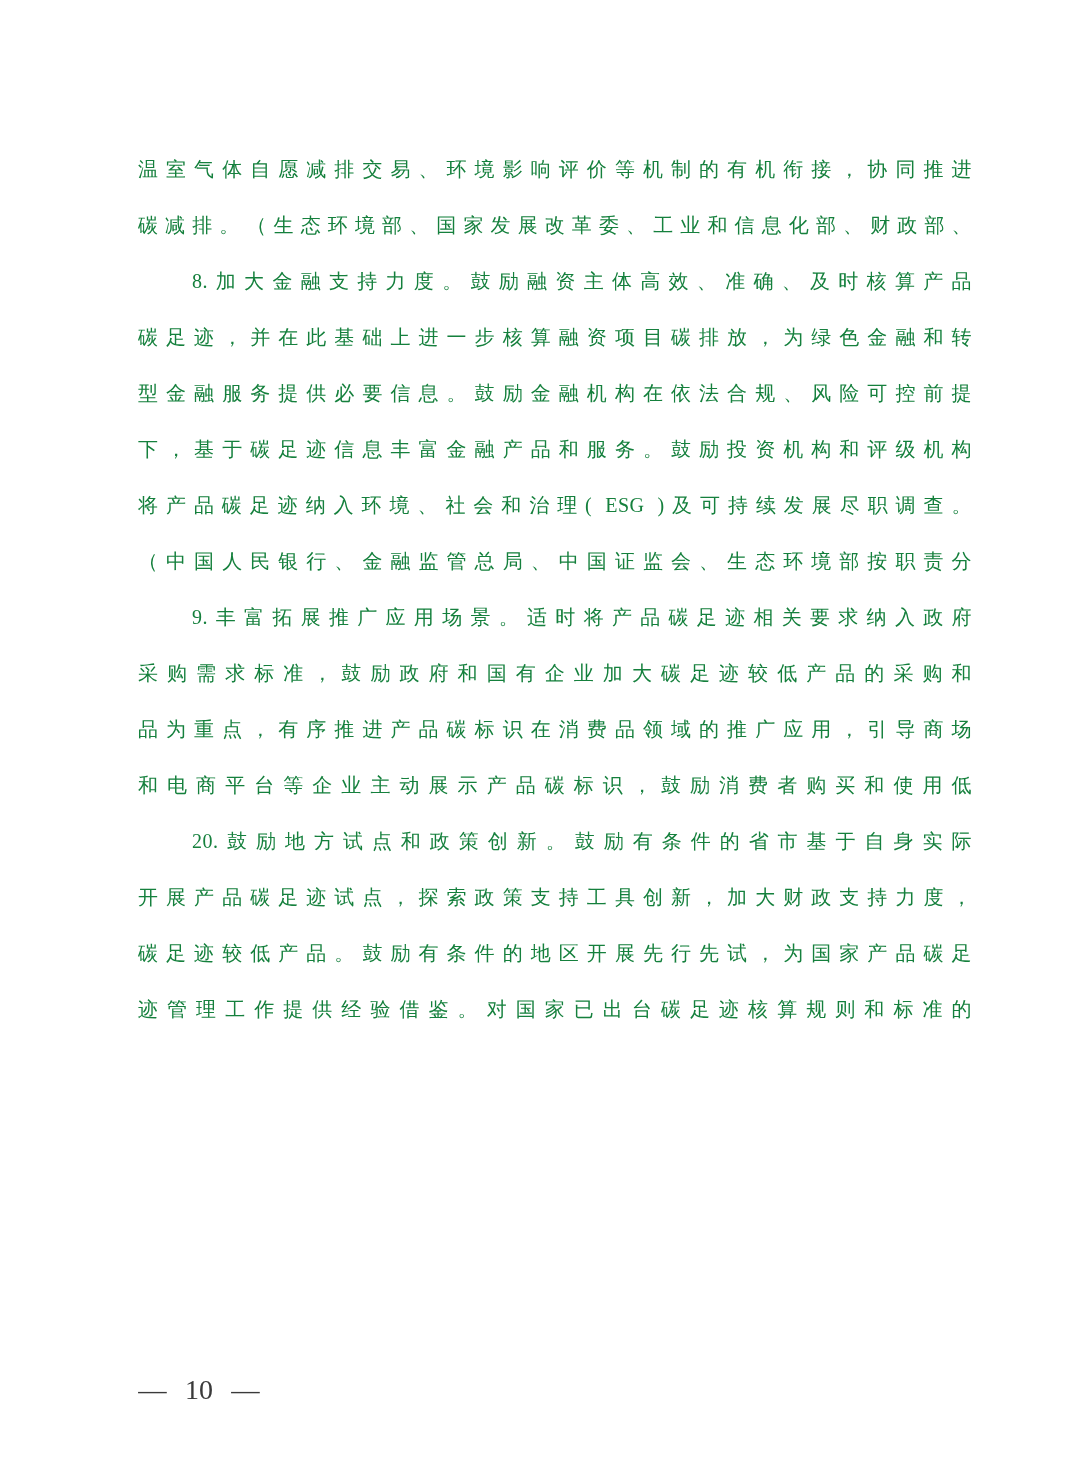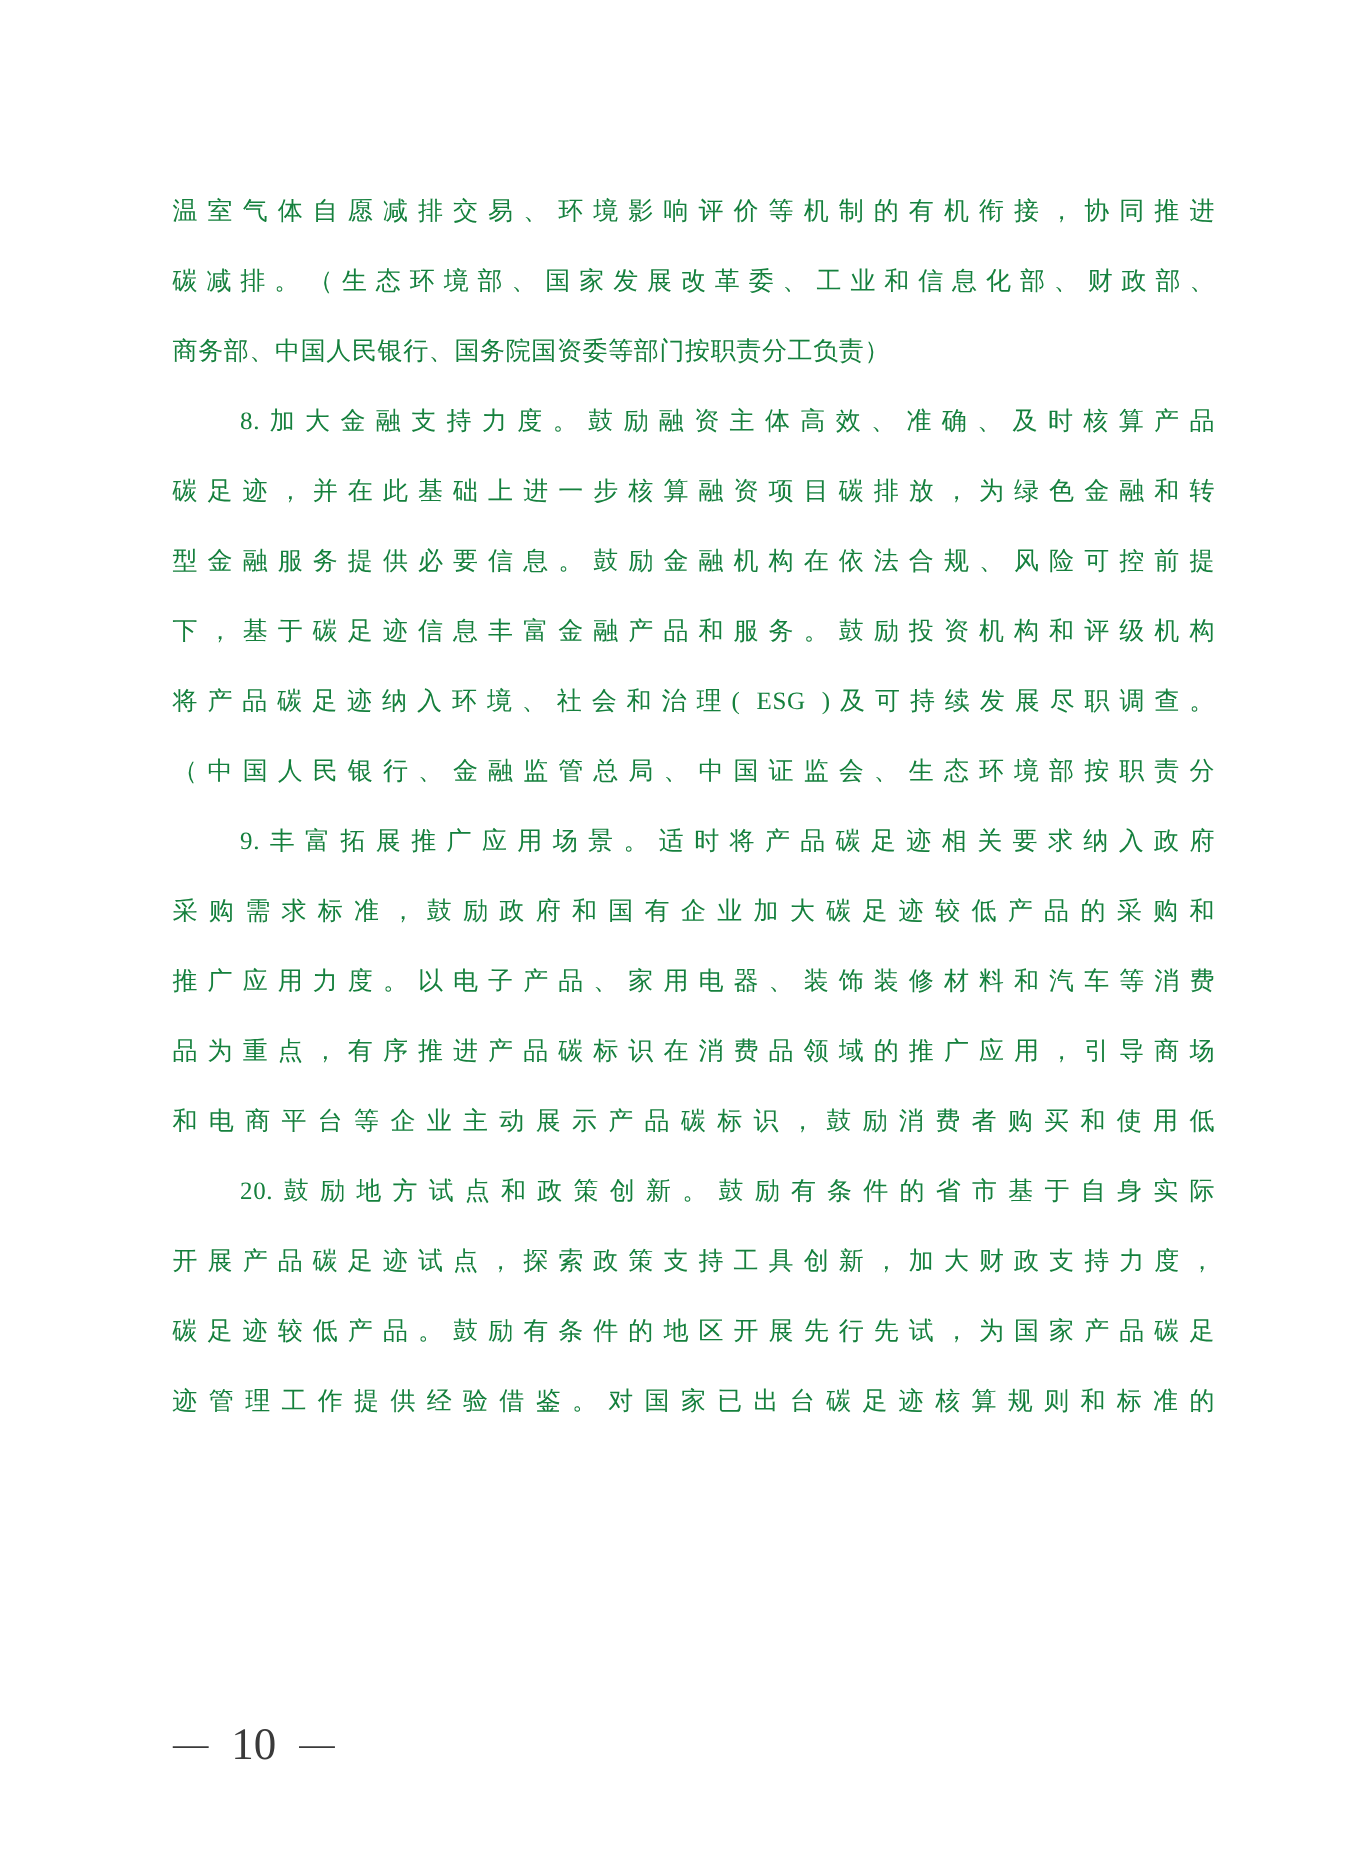--- a/index.html
+++ b/index.html
@@ -45,40 +45,38 @@
     align-items: center;
     gap: 19px;
     font-size: 27px;
     color: #3a3a3a;
   }
   .footer .dash {
     letter-spacing: 0;
     transform: scaleX(1.05);
   }
   .footer .page-num {
-    font-size: 36px;
+    font-size: 28px;
   }
 </style>
 </head>
 <body>
 
 <div class="page">
   <main class="text-block">
     <div class="line">温室气体自愿减排交易、环境影响评价等机制的有机衔接，协同推进</div>
     <div class="line">碳减排。（生态环境部、国家发展改革委、工业和信息化部、财政部、</div>
-    <div class="line para-end">商务部、中国人民银行、国务院国资委等部门按职责分工负责）</div>
     <div class="line indent">8.加大金融支持力度。鼓励融资主体高效、准确、及时核算产品</div>
     <div class="line">碳足迹，并在此基础上进一步核算融资项目碳排放，为绿色金融和转</div>
     <div class="line">型金融服务提供必要信息。鼓励金融机构在依法合规、风险可控前提</div>
     <div class="line">下，基于碳足迹信息丰富金融产品和服务。鼓励投资机构和评级机构</div>
     <div class="line">将产品碳足迹纳入环境、社会和治理( ESG )及可持续发展尽职调查。</div>
     <div class="line">（中国人民银行、金融监管总局、中国证监会、生态环境部按职责分</div>
     <div class="line indent">9.丰富拓展推广应用场景。适时将产品碳足迹相关要求纳入政府</div>
     <div class="line">采购需求标准，鼓励政府和国有企业加大碳足迹较低产品的采购和</div>
-    <div class="line">推广应用力度。以电子产品、家用电器、装饰装修材料和汽车等消费</div>
     <div class="line">品为重点，有序推进产品碳标识在消费品领域的推广应用，引导商场</div>
     <div class="line">和电商平台等企业主动展示产品碳标识，鼓励消费者购买和使用低</div>
     <div class="line indent">20.鼓励地方试点和政策创新。鼓励有条件的省市基于自身实际</div>
     <div class="line">开展产品碳足迹试点，探索政策支持工具创新，加大财政支持力度，</div>
     <div class="line">碳足迹较低产品。鼓励有条件的地区开展先行先试，为国家产品碳足</div>
     <div class="line">迹管理工作提供经验借鉴。对国家已出台碳足迹核算规则和标准的</div>
   </main>
 
   <footer class="footer">
     <span class="dash">—</span>

